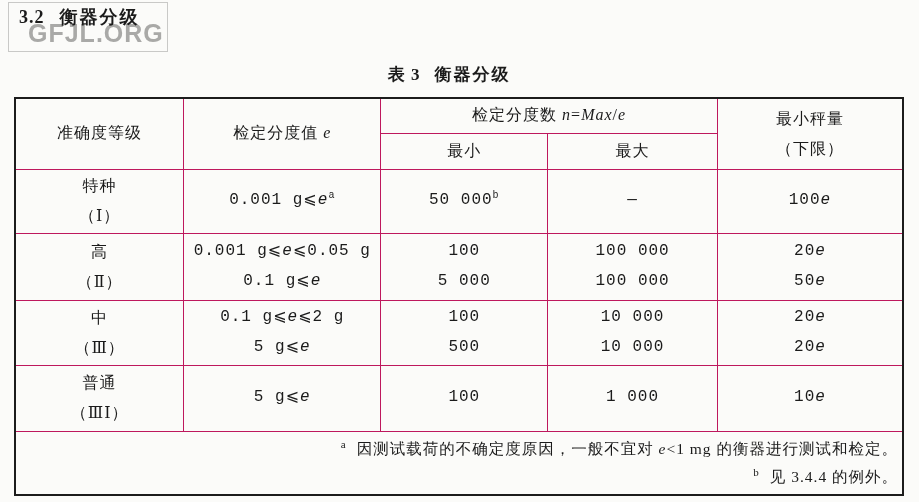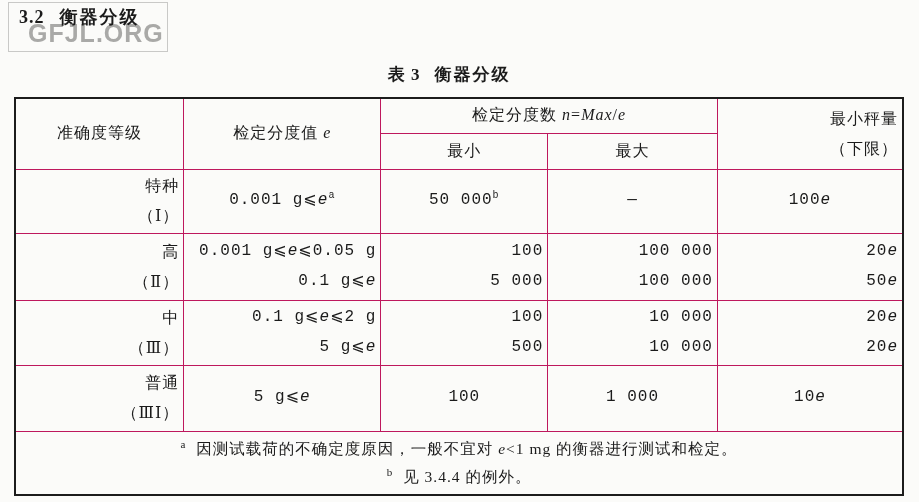--- a/index.html
+++ b/index.html
@@ -48,32 +48,32 @@
     padding:0 4px;font-weight:normal;
     letter-spacing:1px;
   }
   table.main{border:2px solid #1c1c1c;}
   .hdr{font-weight:bold;letter-spacing:2px;}
   .cls{font-weight:bold;letter-spacing:2px;line-height:1.75;}
   .num-cell,.expr{
     font-family:Liberation Mono, monospace;
     letter-spacing:0.5px;
   }
-  .line{line-height:1.85;text-align:right;}
+  .line{line-height:1.85;}
   .one-line{line-height:1.2;}
   sup{font-size:10px;vertical-align:super;line-height:0;}
   i{font-style:italic;}
   
   td.footcell{
     text-align:left;vertical-align:middle;
     border-top:2px solid #1c1c1c;
     padding:6px 10px 6px 34px;
     font-size:15.5px;letter-spacing:1px;
   }
-  .footline{line-height:1.8;white-space:nowrap;}
+  .footline{line-height:1.8;white-space:nowrap;text-align:right;}
   .footline sup{margin-right:10px;font-size:11px;}
 </style>
 </head>
 <body>
 
 <div class="page">
 
   <div class="wm-box"></div>
   <div class="wm-text">GFJL.ORG</div>
 

